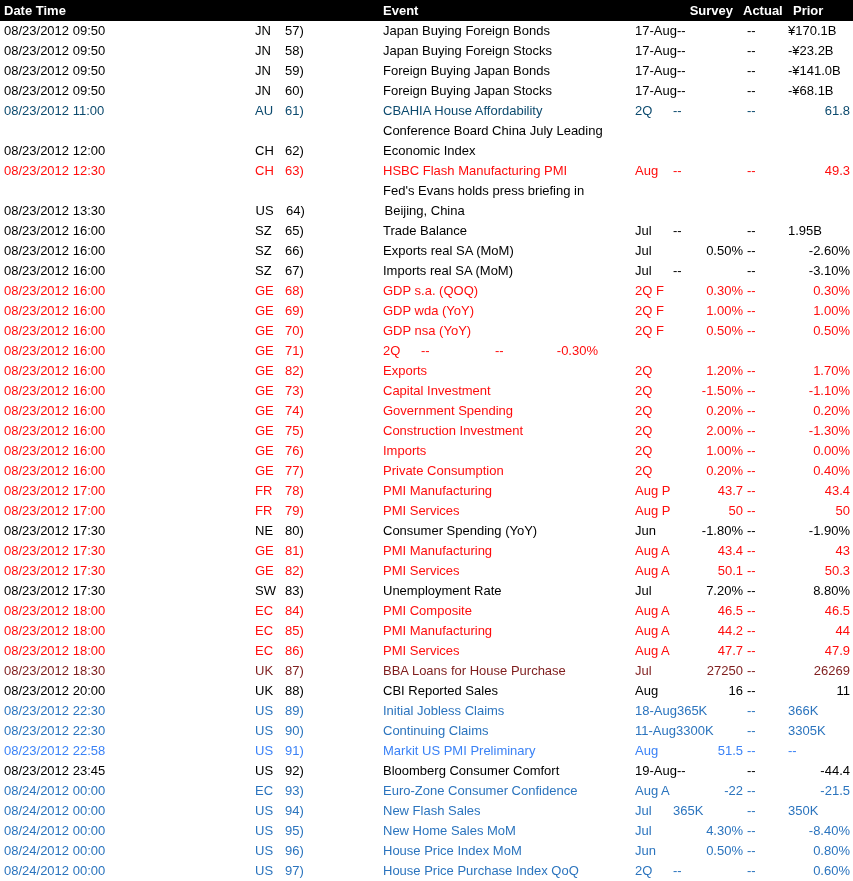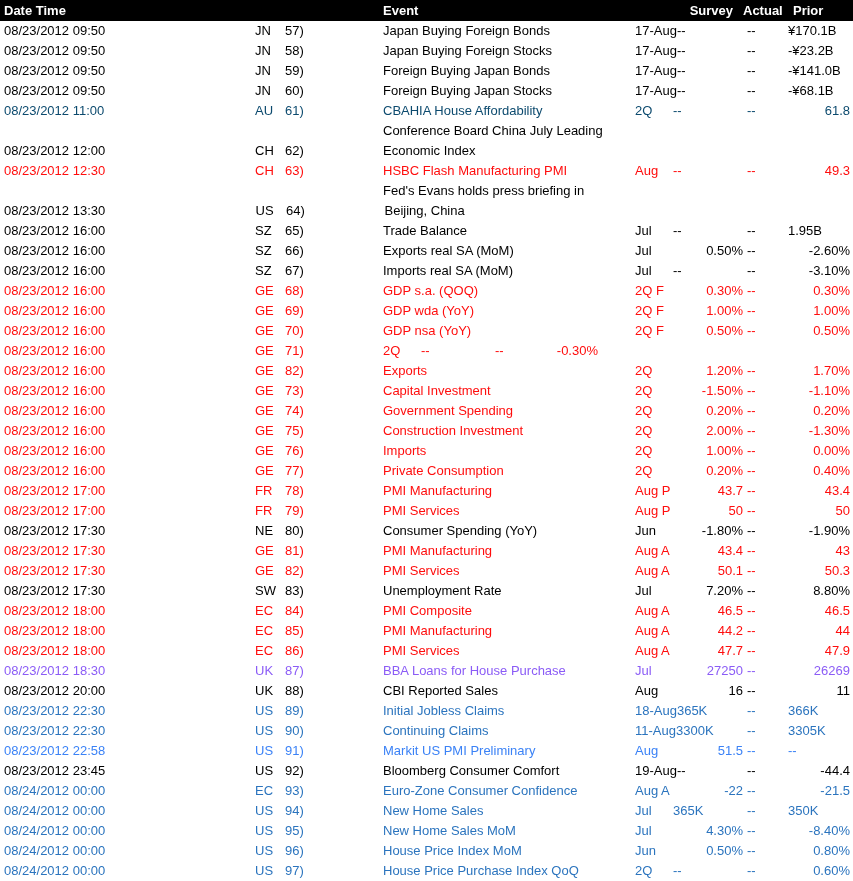--- a/index.html
+++ b/index.html
@@ -452,21 +452,21 @@
     <span class="cell nm">86)</span>
     <span class="cell ev">PMI Services</span>
     <span class="ps">
       <span class="cell pd">Aug A</span>
       <span class="cell sv num">47.7</span>
     </span>
     <span class="cell ac">--</span>
     <span class="cell pr num">47.9</span>
   </div>
 
-  <div class="row" style="color: #8b5cf6;">
+  <div class="row" style="color: #7f1d1d;">
     <span class="cell dt">08/23/2012 18:30</span>
     <span class="cell cc">UK</span>
     <span class="cell nm">87)</span>
     <span class="cell ev">BBA Loans for House Purchase</span>
     <span class="ps">
       <span class="cell pd">Jul</span>
       <span class="cell sv num">27250</span>
     </span>
     <span class="cell ac">--</span>
     <span class="cell pr num">26269</span>
@@ -547,21 +547,21 @@
       <span class="cell sv num">-22</span>
     </span>
     <span class="cell ac">--</span>
     <span class="cell pr num">-21.5</span>
   </div>
 
   <div class="row" style="color: rgb(43, 116, 190);">
     <span class="cell dt">08/24/2012 00:00</span>
     <span class="cell cc">US</span>
     <span class="cell nm">94)</span>
-    <span class="cell ev">New Home Sales</span>
+    <span class="cell ev">New Flash Sales</span>
     <span class="ps">
       <span class="cell pd">Jul</span>
       <span class="cell sv txt">365K</span>
     </span>
     <span class="cell ac">--</span>
     <span class="cell pr txt">350K</span>
   </div>
 
   <div class="row" style="color: rgb(43, 116, 190);">
     <span class="cell dt">08/24/2012 00:00</span>

